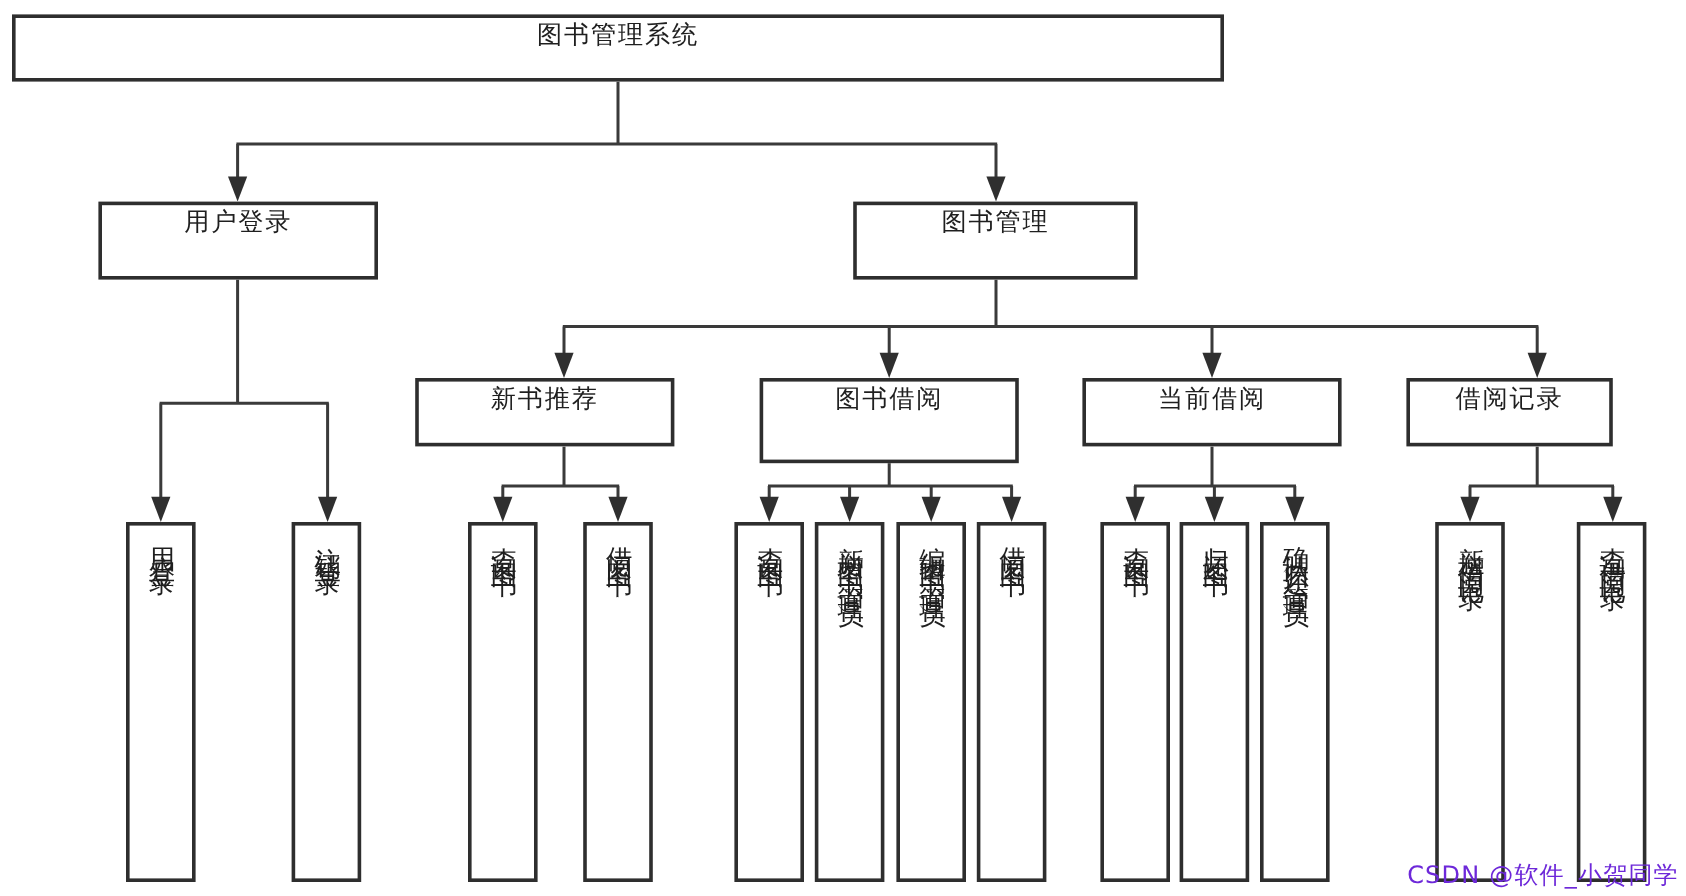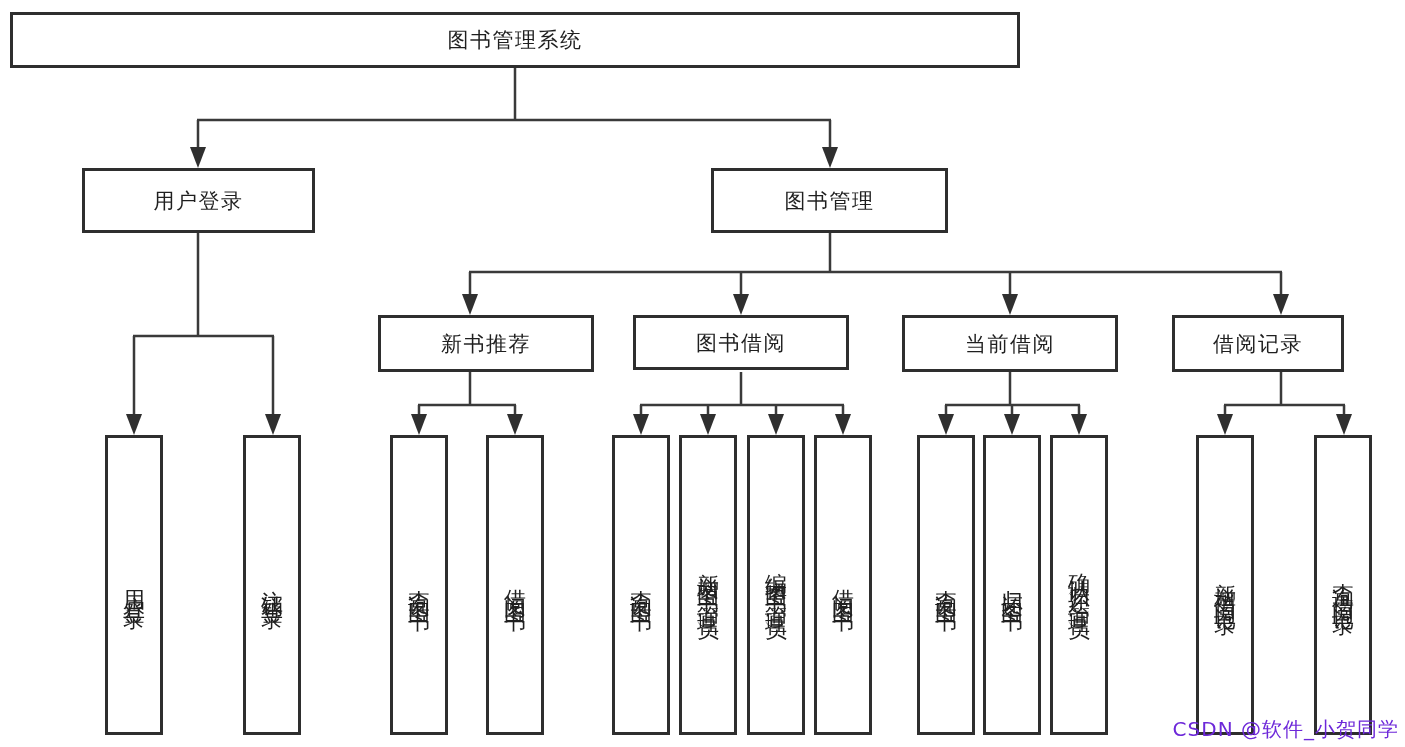--- a/index.html
+++ b/index.html
@@ -10,21 +10,20 @@
     background: #ffffff;
     font-family: "DejaVu Sans", "Liberation Sans", sans-serif;
     overflow: hidden;
   }
   .box {
     position: absolute;
     box-sizing: border-box;
     border: 3px solid #2e2e2e;
     background: #ffffff;
     display: flex;
-    align-items: center;
     justify-content: center;
     color: #1f1f1f;
   }
   .hbox { font-size: 21px; letter-spacing: 1.5px; }
   .vbox { font-size: 22px; }
   .vbox .vtext {
     writing-mode: vertical-rl;
     text-orientation: mixed;
     letter-spacing: 0.30em;
     line-height: 1;
@@ -90,24 +89,24 @@
     <span>图书管理系统</span>
   </div>
 
   <div class="box hbox" style="left:82px; top:168px; width:233px; height:65px;">
     <span>用户登录</span>
   </div>
   <div class="box hbox" style="left:711px; top:168px; width:237px; height:65px;">
     <span>图书管理</span>
   </div>
 
-  <div class="box hbox" style="left:378px; top:315px; width:216px; height:57px;">
+  <div class="box hbox" style="left:346px; top:315px; width:216px; height:57px;">
     <span>新书推荐</span>
   </div>
-  <div class="box hbox" style="left:633px; top:315px; width:216px; height:55px;">
+  <div class="box hbox" style="left:633px; top:315px; width:216px; height:71px;">
     <span>图书借阅</span>
   </div>
   <div class="box hbox" style="left:902px; top:315px; width:216px; height:57px;font-family:Liberation Mono, monospace;">
     <span>当前借阅</span>
   </div>
   <div class="box hbox" style="left:1172px; top:315px; width:172px; height:57px;">
     <span>借阅记录</span>
   </div>
 
   <div class="box vbox" style="left:105px; top:435px; width:58px; height:300px;">

